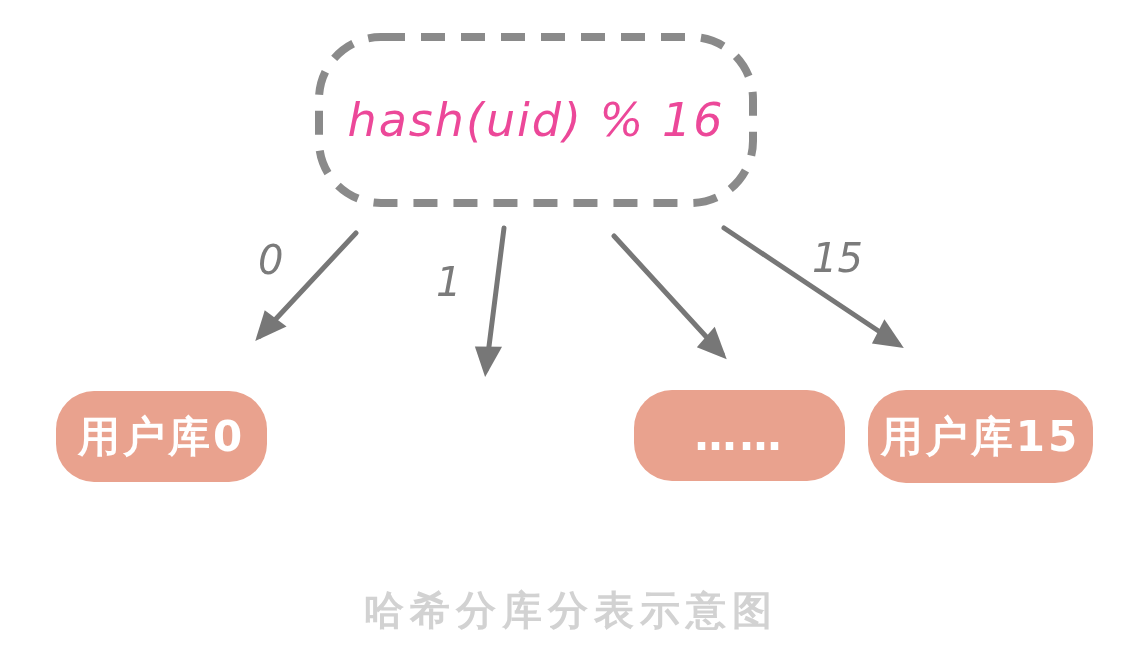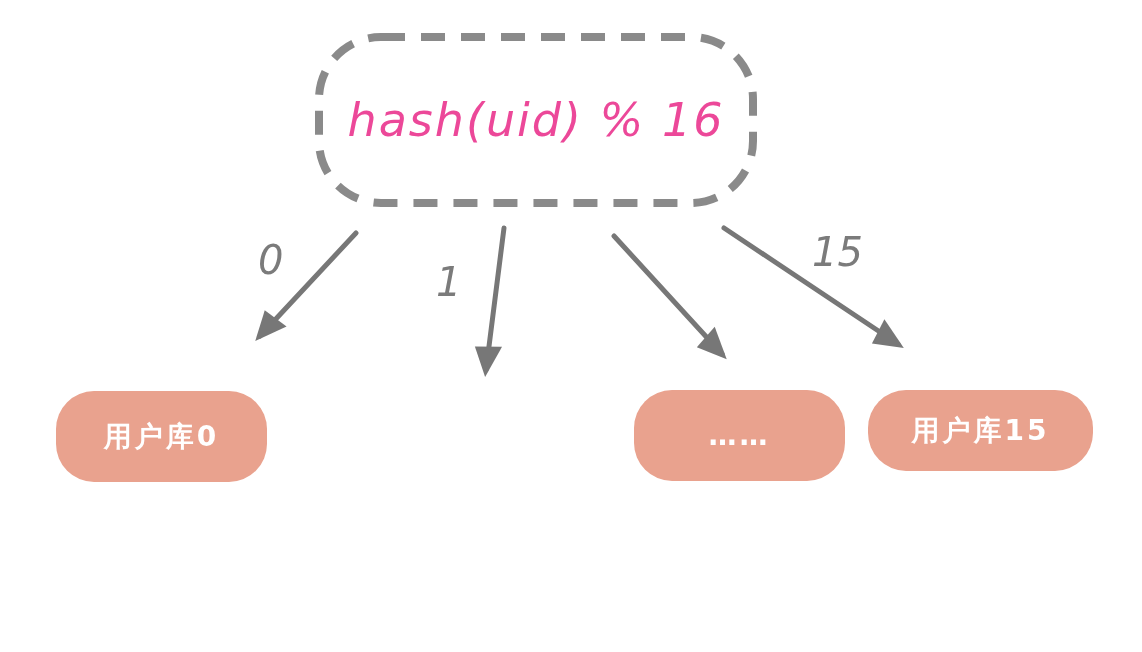--- a/index.html
+++ b/index.html
@@ -31,36 +31,36 @@
   }
   .arrow-label {
     position: absolute;
     color: #7B7B7B;
     font-size: 40px;
     font-style: italic;
     line-height: 1;
   }
   .label-0  { left: 258px; top: 240px; }
   .label-1  { left: 436px; top: 262px; }
-  .label-15 { left: 812px; top: 232px; }
+  .label-15 { left: 812px; top: 238px; }
   .shard {
     position: absolute;
     background: #E9A28E;
     border-radius: 38px;
     display: flex; align-items: center; justify-content: center;
     color: #ffffff;
-    font-size: 28px;
+    font-size: 42px;
     font-weight: bold;
     letter-spacing: 3px;
     white-space: nowrap;
   }
   .shard-0 { left: 56px;  top: 391px; width: 211px; height: 91px; }
   .shard-1 { left: 352px; top: 389px; width: 224px; height: 93px; }
   .shard-2 { left: 634px; top: 390px; width: 211px; height: 91px; }
-  .shard-3 { left: 868px; top: 390px; width: 225px; height: 81px; }
+  .shard-3 { left: 868px; top: 390px; width: 225px; height: 93px; }
   .caption {
     position: absolute;
     left: 0; top: 583px;
     width: 1142px;
     text-align: center;
     font-size: 40px;
     font-weight: bold;
     letter-spacing: 6px;
     color: #D2D2D2;
   }
@@ -88,14 +88,15 @@
   <div class="hash-label">hash(uid) % 16</div>
 
   <div class="arrow-label label-0">0</div>
   <div class="arrow-label label-1">1</div>
   <div class="arrow-label label-15">15</div>
 
   <div class="shard shard-0">用户库0</div>
   <div class="shard shard-2">……</div>
   <div class="shard shard-3">用户库15</div>
 
+  <div class="caption">哈希分库分表示意图</div>
 
 </div>
 
 </body></html>

